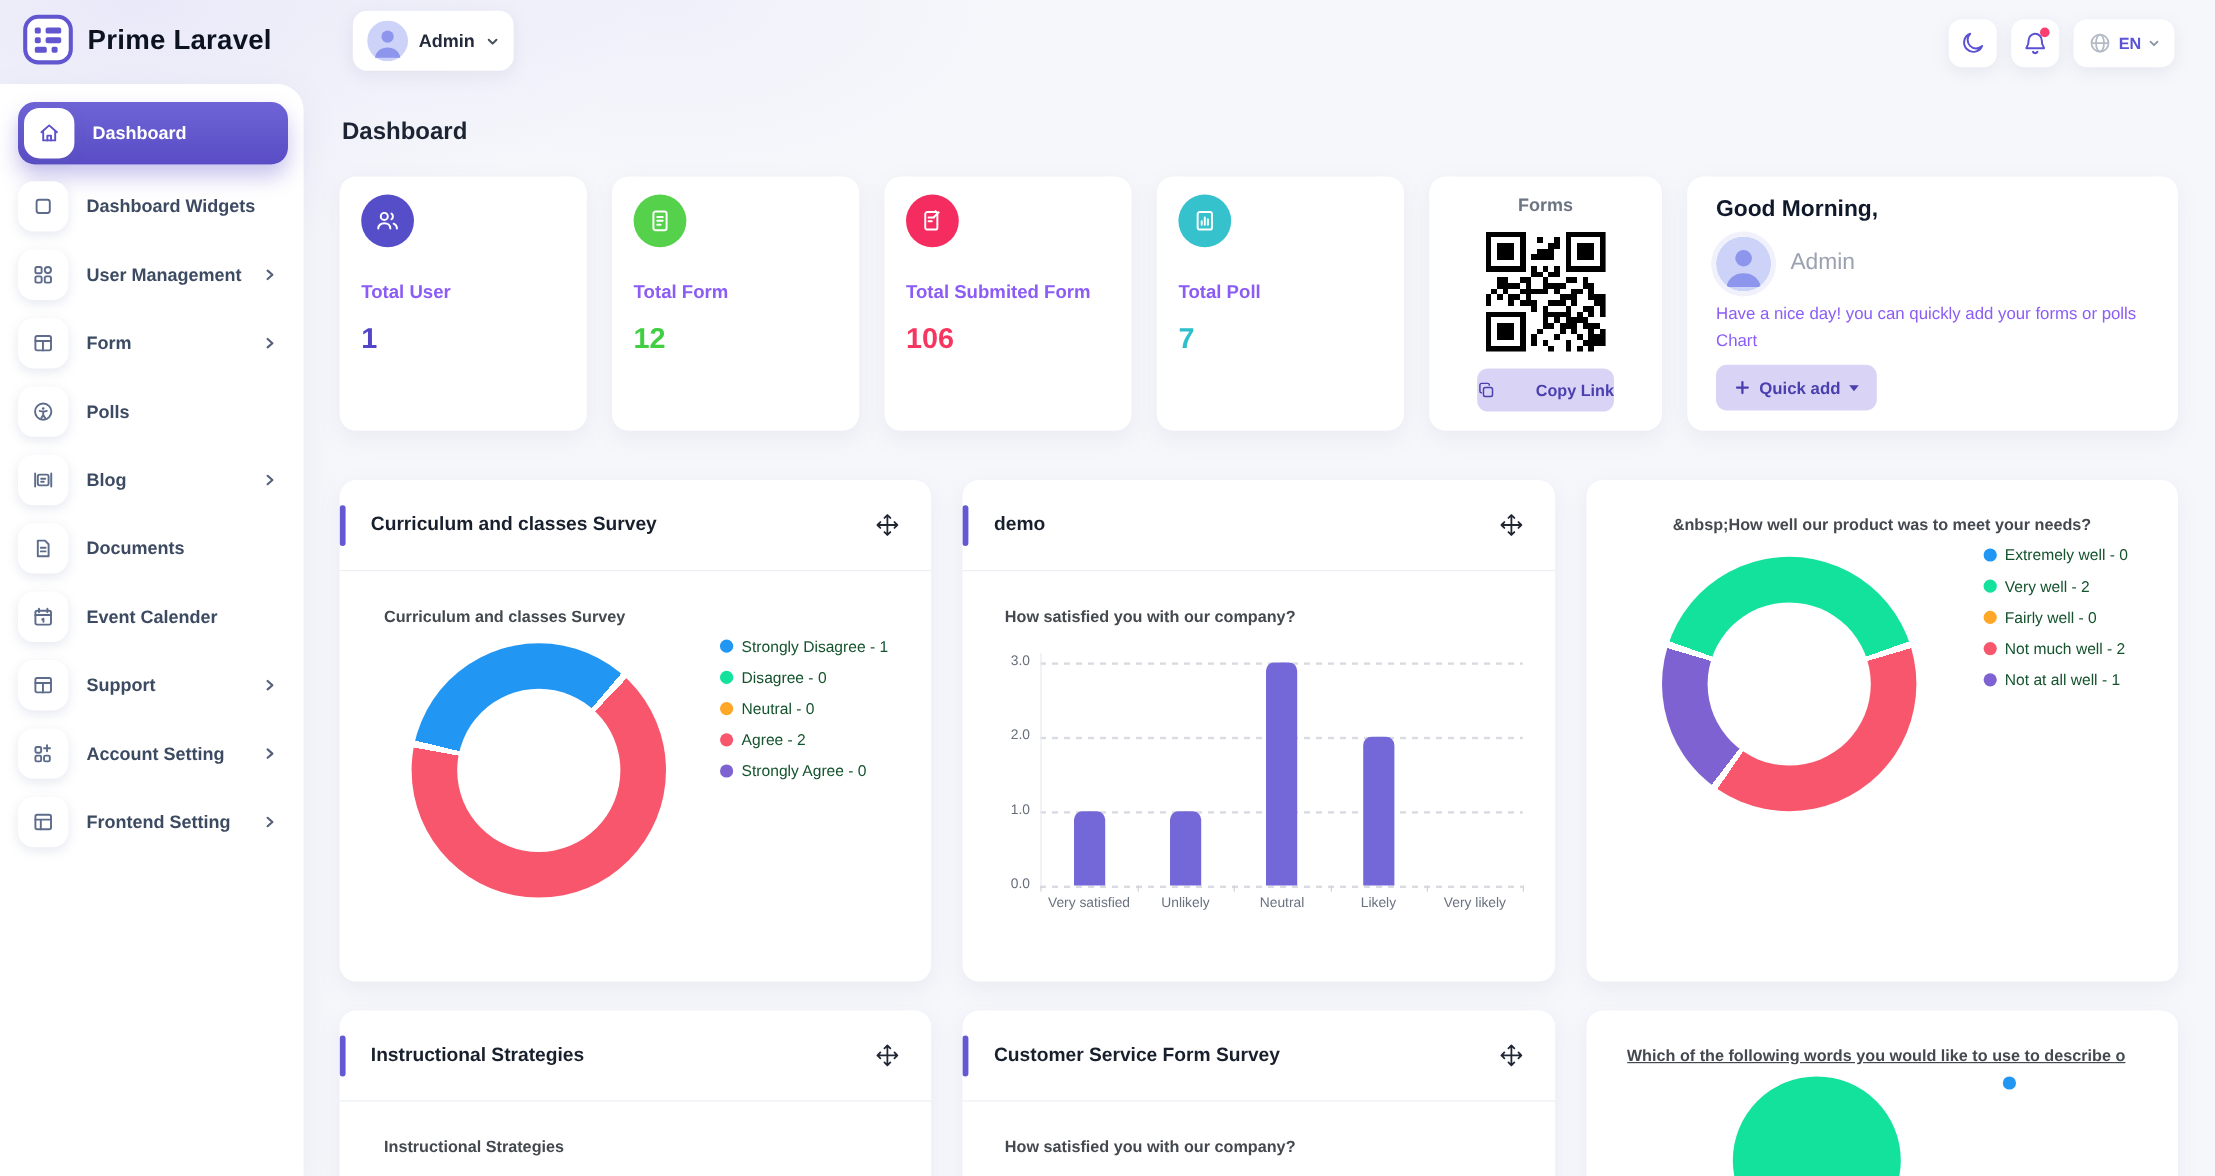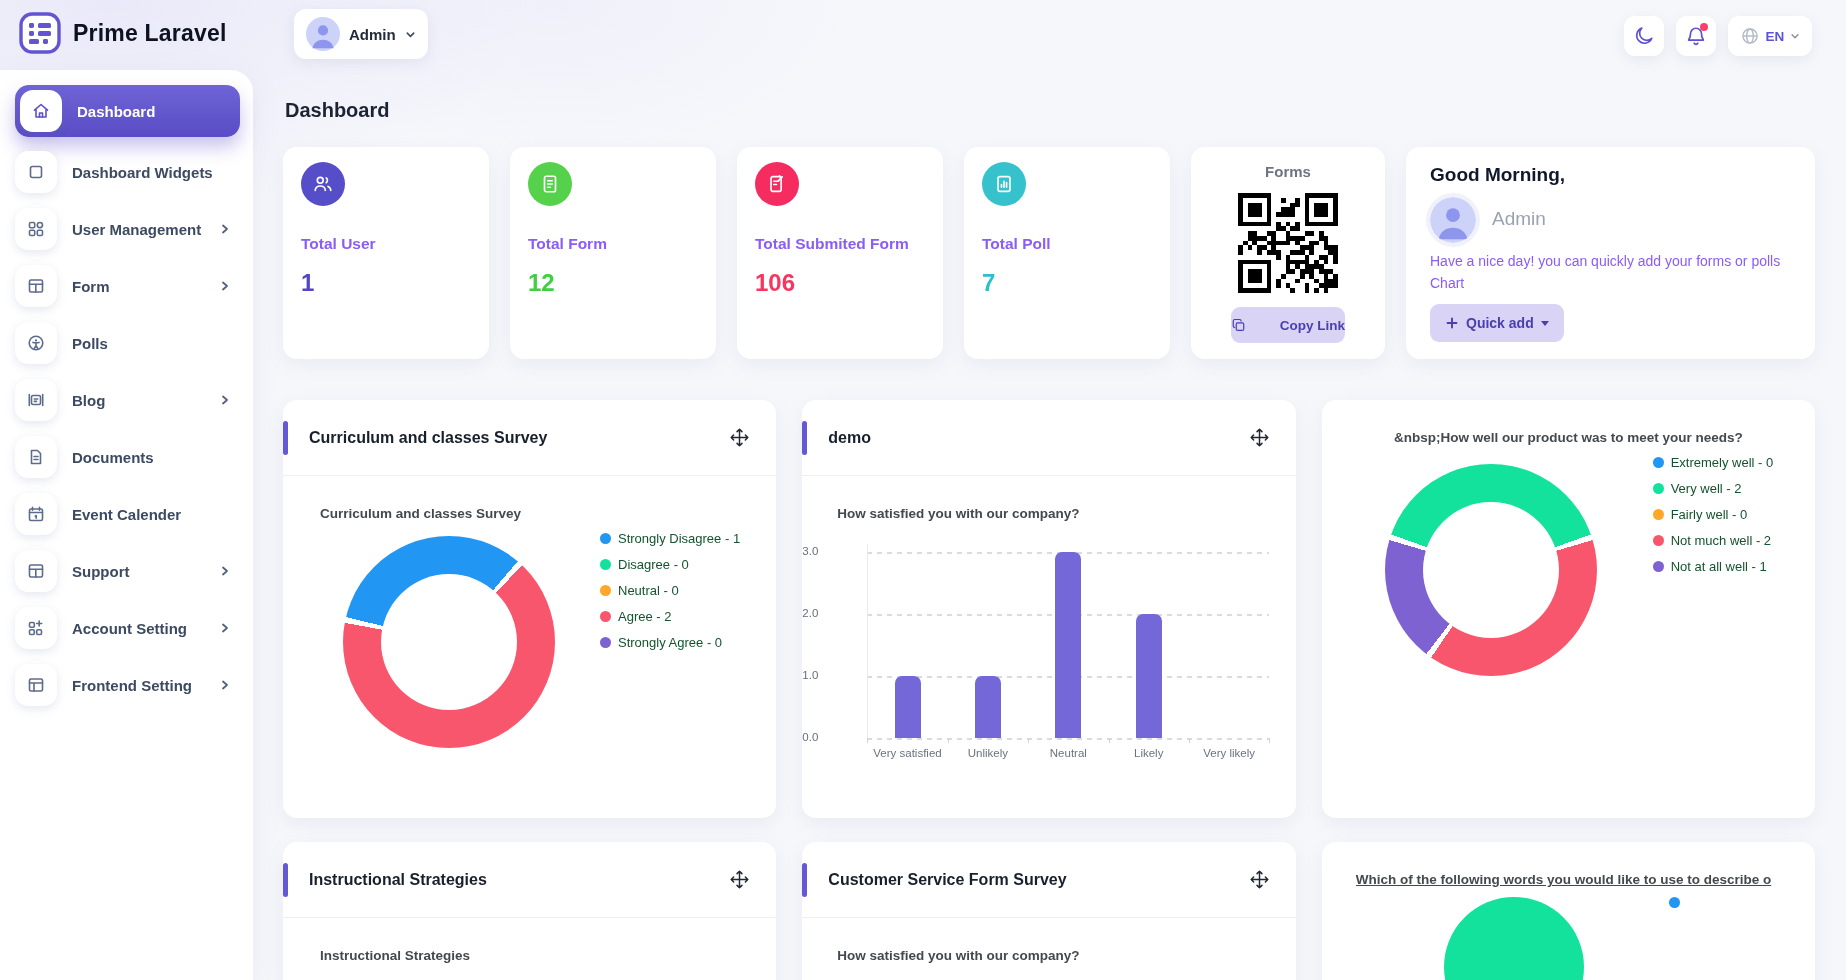--- a/index.html
+++ b/index.html
@@ -74,21 +74,21 @@
   .donut { position:absolute; width:212px; height:212px; border-radius:50%; }
   .donut::after { content:""; position:absolute; inset:38px; background:#fff; border-radius:50%; }
   .d-a { left:60px; top:60px; } .d-c { left:63px; top:64px; }
   .legend { position:absolute; display:flex; flex-direction:column; gap:11px; top:55px; }
   .lg-a { left:317px; } .lg-c { left:331px; }
   .legend-item { display:flex; align-items:center; gap:7px; }
   .legend-dot { width:11px; height:11px; border-radius:50%; flex:none; }
   .legend-text { font-size:13px; color:#14532d; }
   .bar-plot { position:absolute; left:0; top:60px; width:467px; height:260px; }
   .bar-grid { position:absolute; height:1.6px; background:repeating-linear-gradient(90deg,#d9dbe1 0 5px,transparent 5px 10px); }
-  .bar-ytick { position:absolute; left:0; width:56px; font-size:11.5px; color:#666e7a; }
+  .bar-ytick { position:absolute; left:0; width:56px; text-align:right; font-size:11.5px; color:#666e7a; }
   .bar-axis-left { position:absolute; left:65px; top:8px; height:194px; border-left:1px solid #e7e9ee; }
   .bar-tick { position:absolute; height:5px; border-left:1px solid #cfd3da; }
   .bar { position:absolute; border-radius:7px 7px 0 0; }
   .bar-xlabel { position:absolute; text-align:center; font-size:11.5px; color:#6a7280; }
   .hint-circle { position:absolute; border-radius:50%; }
 </style>
 </head>
 <body>
 
 <div class="brand">

